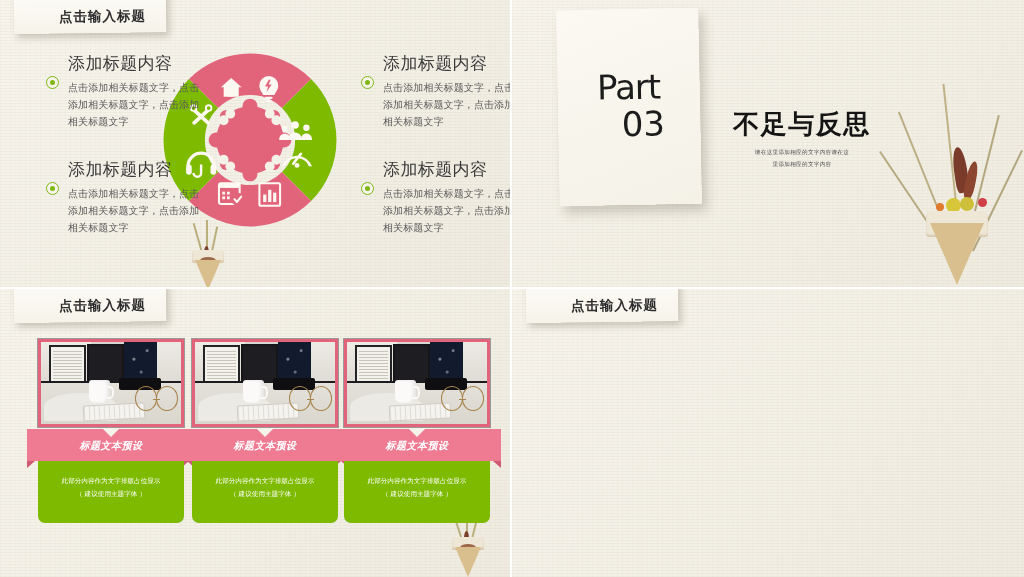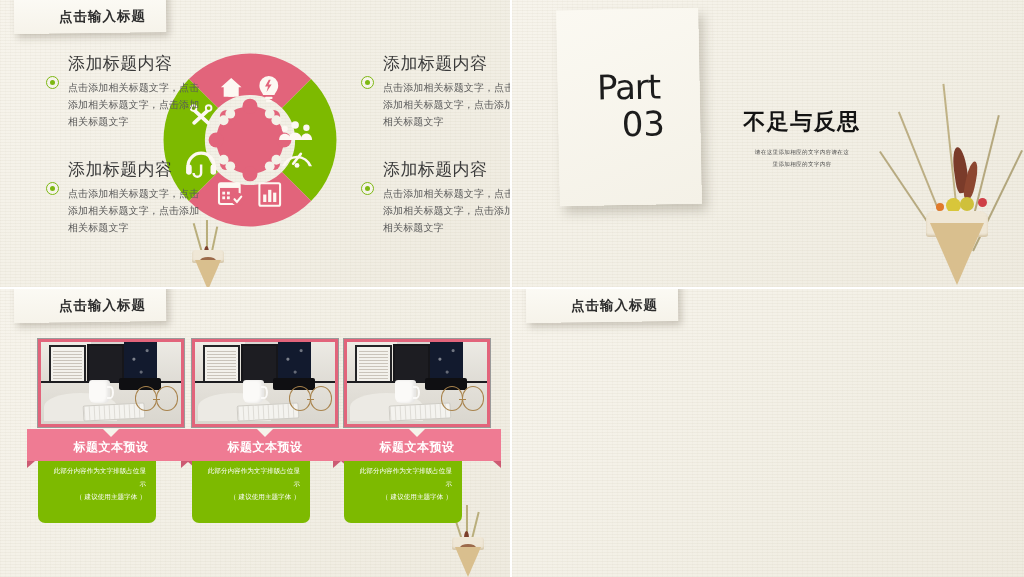--- a/index.html
+++ b/index.html
@@ -121,21 +121,21 @@
     letter-spacing: -1px;
   }
   .part-card .pt-num {
     font-size: 34px; color: #1c1c1c; line-height: 1.15;
     font-family: "DejaVu Sans", "Liberation Sans", sans-serif;
     padding-left: 28px;
   }
   .s2 .big-head {
     position: absolute; left: 190px; top: 107px; width: 200px;
     text-align: center;
-    font-size: 22px; font-weight: bold; color: #141414; letter-spacing: 1.5px;
+    font-size: 26px; font-weight: bold; color: #141414; letter-spacing: 1.5px;
   }
   .s2 .sub-head {
     position: absolute; left: 178px; top: 147px; width: 224px;
     text-align: center; font-size: 5.6px; color: #4a4a4a;
     line-height: 2.1; letter-spacing: .3px;
   }
 
   
   .card { position: absolute; top: 50px; width: 146px; }
   .card .photo {
@@ -171,34 +171,34 @@
     background: #ef7b93; height: 32px;
   }
   .ribbon .notch {
     position: absolute; left: 50%; top: -1px; transform: translateX(-50%);
     width: 0; height: 0;
     border-left: 9px solid transparent; border-right: 9px solid transparent;
     border-top: 9px solid #f6f3ea;
   }
   .ribbon .rtext {
     position: absolute; left: 0; right: 0; top: 10px; text-align: center;
-    font-size: 12px; color: #ffffff; letter-spacing: .5px; font-weight: bold;
+    font-size: 10px; color: #ffffff; letter-spacing: .5px; font-weight: bold; font-style: italic;
   }
   .ribbon:before, .ribbon:after {
     content: ""; position: absolute; bottom: -7px; width: 0; height: 0;
     border-top: 7px solid #cc5a72;
   }
   .ribbon:before { left: 0; border-right: 8px solid transparent; }
   .ribbon:after  { right: 0; border-left: 8px solid transparent; }
 
   .greenbox {
-    width: 118px; min-height: 62px;
+    width: 146px; min-height: 62px;
     background: #7dba00; border-radius: 0 0 7px 7px;
-    padding: 4px 10px 11px;
-    text-align: right;
+    padding: 14px 10px 11px;
+    text-align: center;
     position: relative; z-index: 2;
   }
   .greenbox p { font-size: 6.6px; color: #ffffff; line-height: 1.95; }
   .s3 .c1 { left: 38px; }
   .s3 .c2 { left: 192px; }
   .s3 .c3 { left: 344px; }
 </style>
 </head>
 <body>
 

